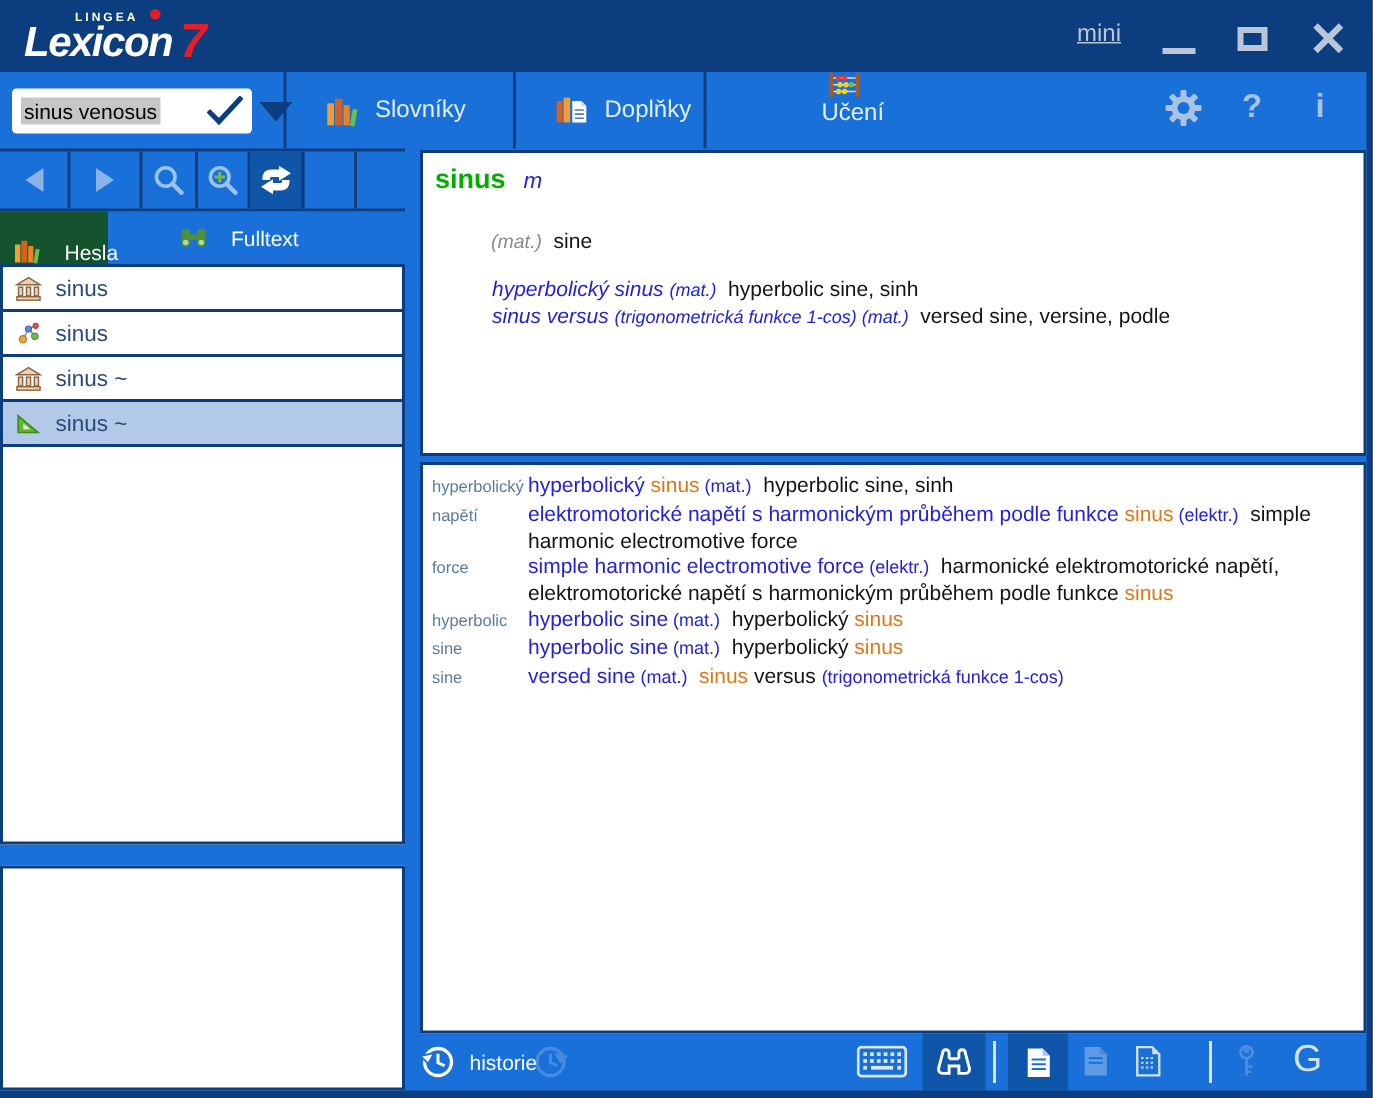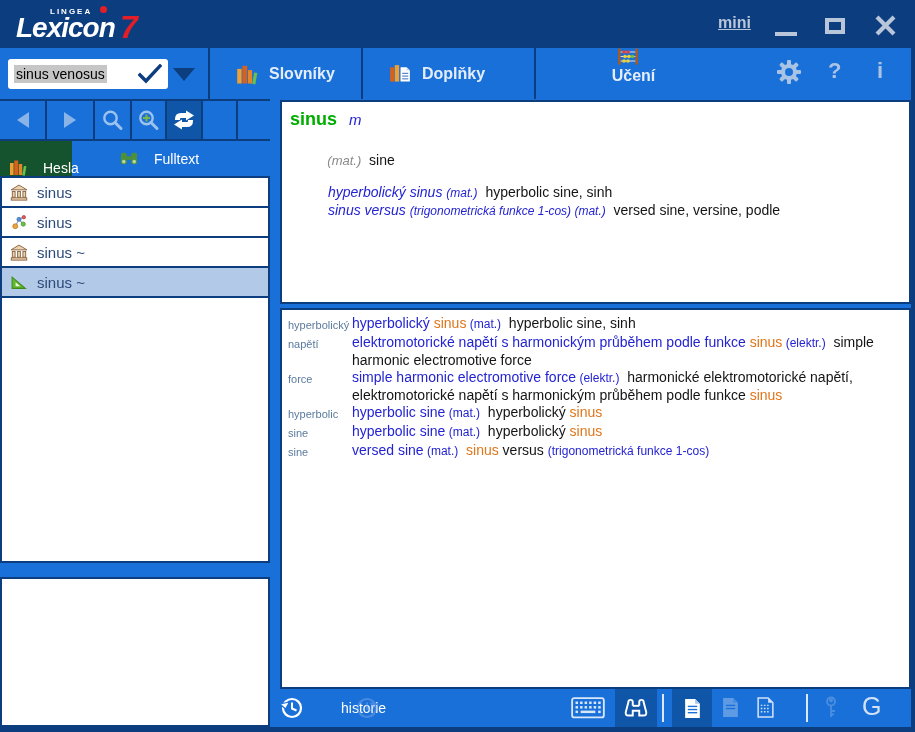--- a/index.html
+++ b/index.html
@@ -8,36 +8,36 @@
 
   #window { position:absolute; left:0; top:0; width:915px; height:732px; background:#1a70d9;border-radius:25px; }
 
   
   .titlebar { position:absolute; left:0; top:0; width:915px; height:48px; background:#0c3d7e; }
   .logo { position:absolute; left:16px; top:4px; width:130px; height:42px; }
   .logo-brand { position:absolute; left:34px; top:3px; color:#fff; font-size:8px; font-weight:bold; letter-spacing:2px; }
   .logo-dot { position:absolute; left:84px; top:2px; width:7px; height:7px; border-radius:50%; background:#e31e26; }
   .logo-name { position:absolute; left:0; top:8px; color:#fff; font-size:28px; font-weight:bold; font-style:italic; letter-spacing:-1px; }
   .logo-num { position:absolute; left:104px; top:5px; color:#e31e26; font-size:32px; font-weight:bold; font-style:italic; }
-  .mini-btn { position:absolute; left:718px; top:14px; color:#b9c6da; font-size:16px; text-decoration:underline; cursor:pointer;font-weight:bold; }
+  .mini-btn { position:absolute; left:718px; top:14px; color:#b9c6da; font-size:16px; text-decoration:underline; cursor:pointer; }
   .win-min { position:absolute; left:775px; top:32px; width:22px; height:4px; background:#b9c6da; cursor:pointer; }
   .win-max { position:absolute; left:825px; top:18px; width:20px; height:16px; border:4px solid #b9c6da; cursor:pointer; }
   .win-close { position:absolute; left:874px; top:14px; width:23px; height:23px; cursor:pointer; }
 
   
   .toolbar { position:absolute; left:0; top:48px; width:915px; height:51px; background:#1a70d9; }
   .search-box { position:absolute; left:8px; top:11px; width:160px; height:30px; background:#fff; border-radius:3px; display:flex; align-items:center; padding:0 6px; }
   .search-text { background:#c6c6c6; color:#000; font-size:14px; padding:1px 2px; white-space:nowrap; }
   .search-ok { margin-left:auto; width:24px; height:20px; cursor:pointer; }
   .search-drop { position:absolute; left:173px; top:20px; width:0; height:0; border-left:11px solid transparent; border-right:11px solid transparent; border-top:13px solid #0c3d7e; cursor:pointer; }
-  .tabs { position:absolute; left:208px; top:0; height:51px; display:flex;font-weight:bold; }
+  .tabs { position:absolute; left:189px; top:0; height:51px; display:flex; }
   .tool-tab { height:51px; display:flex; align-items:center; padding-left:26px; border-left:2px solid #0c3d7e; cursor:pointer; }
   .tool-tab .ticon { width:22px; height:19px; }
   .tool-tab .tlabel { color:#e4eefb; font-size:16px; margin-left:11px; }
-  .tab-w1{ width:153px; } .tab-w2{ width:173px; } .tab-w3{ width:160px;flex-direction:column; }
+  .tab-w1{ width:153px; } .tab-w2{ width:127px; } .tab-w3{ width:160px;flex-direction:column; }
   .gear-btn { position:absolute; left:776px; top:11px; width:26px; height:26px; cursor:pointer; }
   .help-btn { position:absolute; left:828px; top:10px; color:#a9c3e4; font-size:22px; font-weight:bold; cursor:pointer; }
   .info-btn { position:absolute; left:877px; top:10px; color:#a9c3e4; font-size:22px; font-weight:bold; cursor:pointer; }
 
   
   .navrow { position:absolute; left:0; top:99px; width:270px; height:42px; background:#1a70d9; border-top:2px solid #0c3d7e; border-bottom:2px solid #0c3d7e; display:flex; }
   .nav-cell { height:38px; display:flex; align-items:center; justify-content:center; border-right:2px solid #0c3d7e; cursor:pointer; }
   .nc1{width:47px;} .nc2{width:48px;} .nc3{width:37px;} .nc4{width:35px;} .nc5{width:36px; background:#0f55a8;} .nc6{width:35px;} .nc7{flex:1; border-right:none; cursor:default;}
   .tri-left { width:0; height:0; border-top:8px solid transparent; border-bottom:8px solid transparent; border-right:12px solid #8ab4e8; }
   .tri-right { width:0; height:0; border-top:8px solid transparent; border-bottom:8px solid transparent; border-left:12px solid #8ab4e8; }
@@ -78,21 +78,21 @@
   .seg-dom { color:#2323d3; font-size:12px; }
   .seg-tr { color:#141414; }
   .seg-czi { color:#2323d3; font-style:italic; }
   .seg-domi { color:#2323d3; font-style:italic; font-size:12px; }
 
   
   .statusbar { position:absolute; left:272px; top:689px; width:639px; height:38px; background:#1a70d9; }
   .sb-abs { position:absolute; }
   .sb-cell { position:absolute; top:0; height:38px; background:#0f55a8; display:flex; align-items:center; justify-content:center; }
   .sb-divider { position:absolute; top:5px; width:2px; height:28px; background:#dbe8f8; }
-  .historie-label { position:absolute; left:41px; top:11px; color:#fff; font-size:14px;margin-left:28px; }
+  .historie-label { position:absolute; left:41px; top:11px; color:#fff; font-size:14px; }
   .g-label { position:absolute; left:590px; top:3px; color:#d2e2f6; font-size:25px; }
 
   .bottomstrip { position:absolute; left:0; top:727px; width:915px; height:5px; background:#0c3d7e; }
   .rightedge { position:absolute; left:911px; top:48px; width:4px; height:679px; background:#0c3d7e; }
 </style>
 </head>
 <body>
 
 <div id="window">
 

